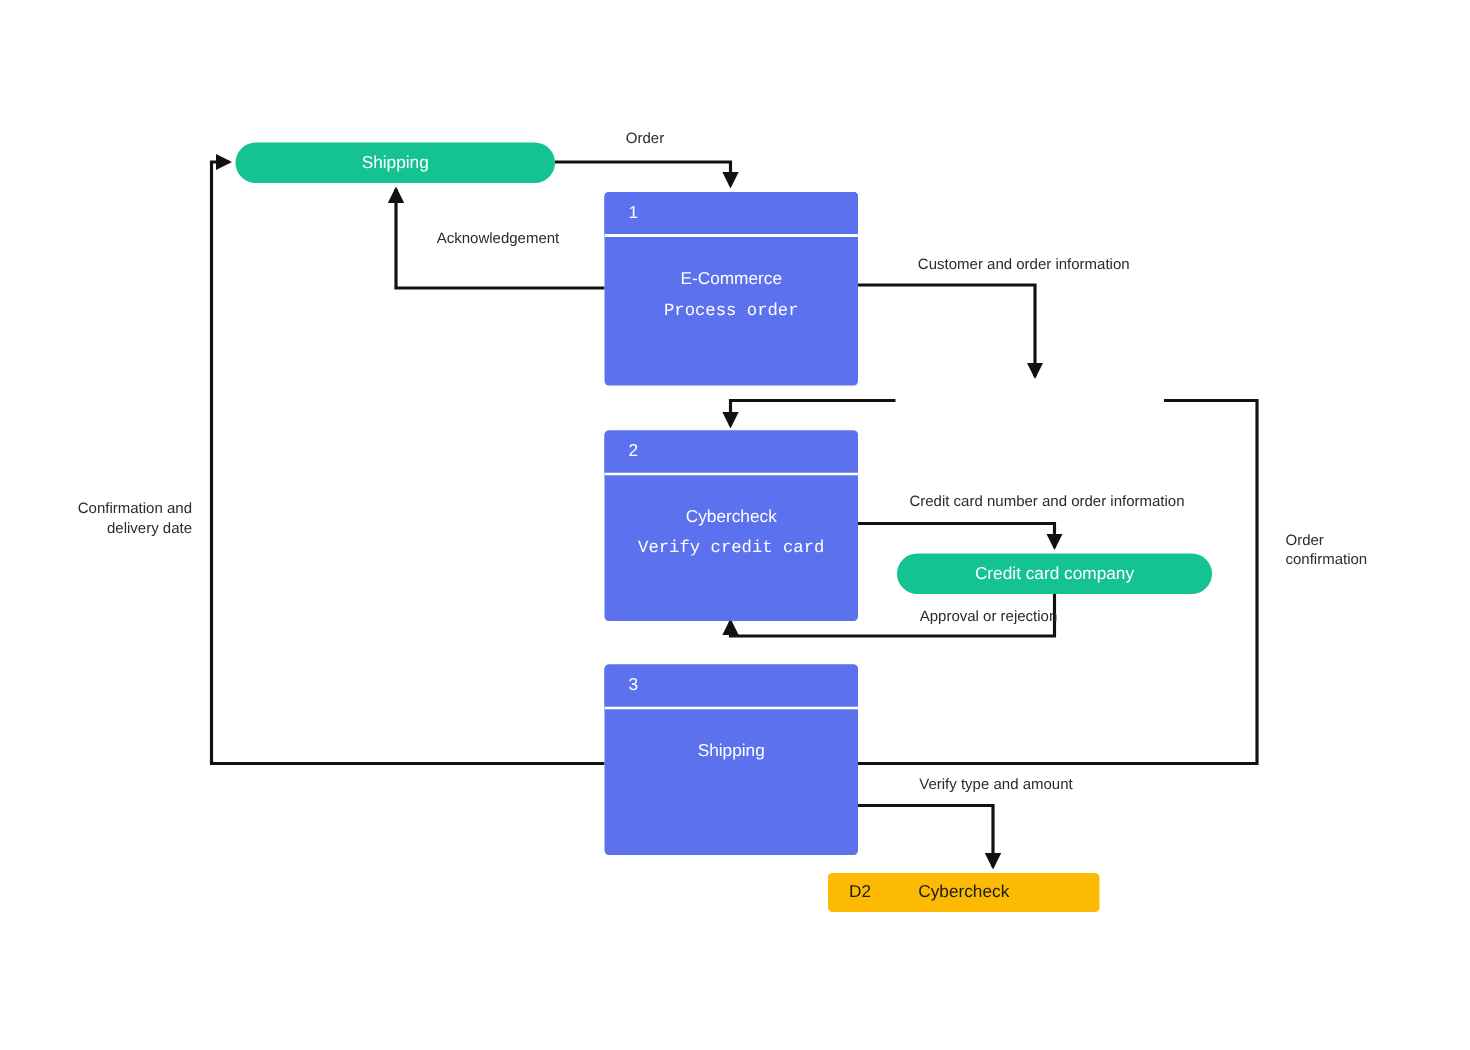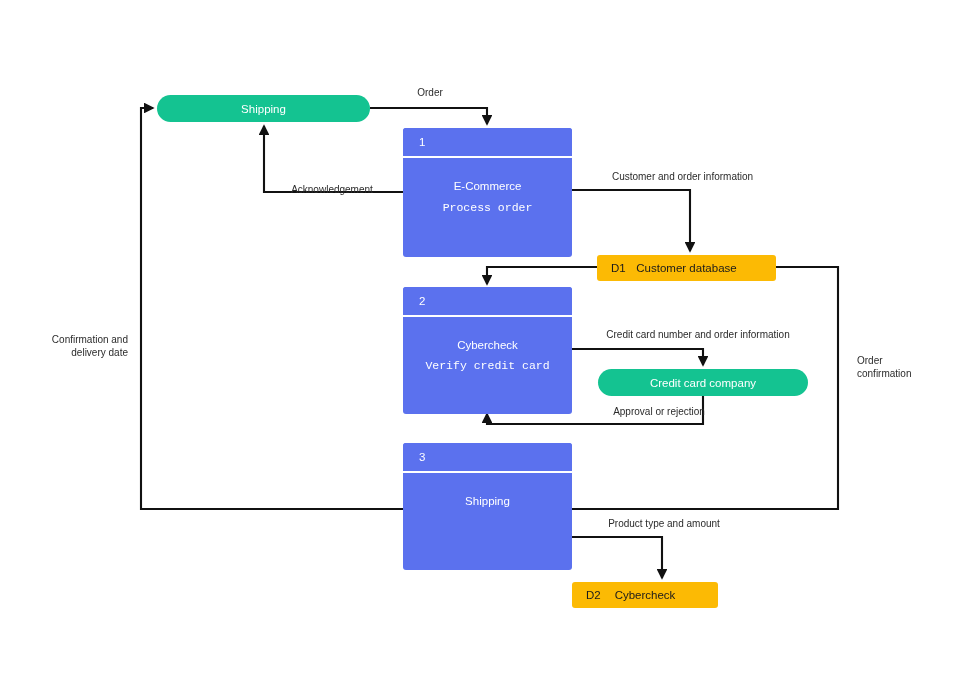--- a/index.html
+++ b/index.html
@@ -185,24 +185,20 @@
   <div class="process" style="left:403px; top:128px; width:169px; height:129px;">
     <div class="phead">
       <span class="pnum">1</span>
       <span class="ptitle">E-Commerce</span>
     </div>
     <div class="pbody">
       <span class="plabel">Process order</span>
     </div>
   </div>
 
-  <div class="store" style="left:597px; top:255px; width:179px; height:26px;">
-    <span class="sid">D1</span>
-    <span class="slabel">Customer database</span>
-  </div>
 
   <div class="process" style="left:403px; top:287px; width:169px; height:127px;">
     <div class="phead">
       <span class="pnum">2</span>
       <span class="ptitle">Cybercheck</span>
     </div>
     <div class="pbody">
       <span class="plabel">Verify credit card</span>
     </div>
   </div>
@@ -211,36 +207,36 @@
     <span class="elabel">Credit card company</span>
   </div>
 
   <div class="process" style="left:403px; top:443px; width:169px; height:127px;">
     <div class="phead">
       <span class="pnum">3</span>
       <span class="ptitle">Shipping</span>
     </div>
   </div>
 
-  <div class="store" style="left:572px; top:582px; width:146px; height:26px;padding-left:15px;">
+  <div class="store" style="left:552px; top:582px; width:181px; height:26px;padding-left:15px;">
     <span class="sid">D2</span>
     <span class="slabel">Cybercheck</span>
   </div>
 
   <div class="flow-label center" style="left:385px; top:86px; width:90px;">Order</div>
 
-  <div class="flow-label center" style="left:258px; top:183px; width:148px;">Acknowledgement</div>
+  <div class="flow-label center" style="left:258px; top:153px; width:148px;">Acknowledgement</div>
 
   <div class="flow-label center" style="left:605px; top:170px; width:155px;">Customer and order information</div>
 
   <div class="flow-label center" style="left:598px; top:328px; width:200px;">Credit card number and order information</div>
 
   <div class="flow-label center" style="left:584px; top:405px; width:150px;">Approval or rejection</div>
 
-  <div class="flow-label center" style="left:592px; top:517px; width:144px;">Product type and amount</div>
+  <div class="flow-label center" style="left:592px; top:517px; width:144px;">Verify type and amount</div>
 
   <div class="flow-label right" style="left:22px; top:333px; width:106px;">Confirmation and
 delivery date</div>
 
   <div class="flow-label left" style="left:857px; top:354px; width:104px;">Order
 confirmation</div>
 
 </div>
 
 </body></html>

